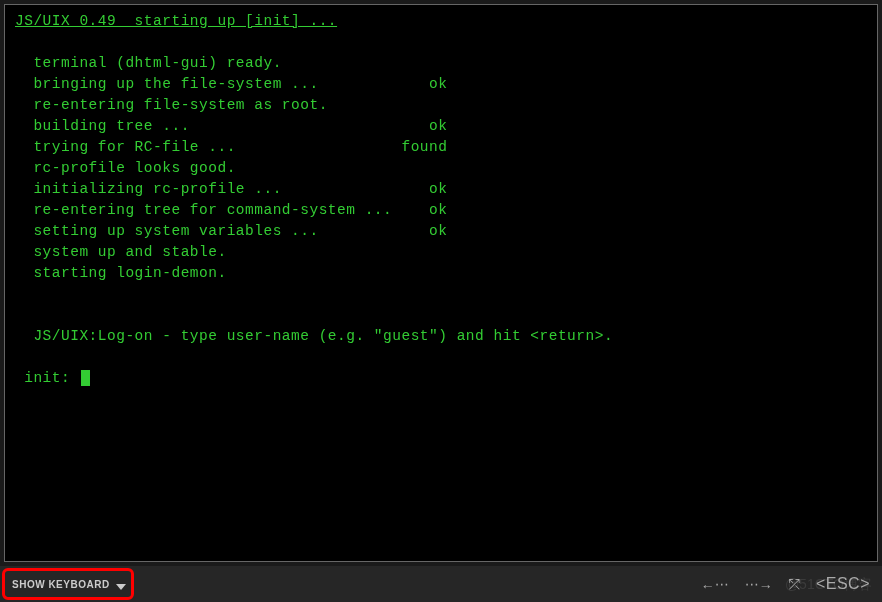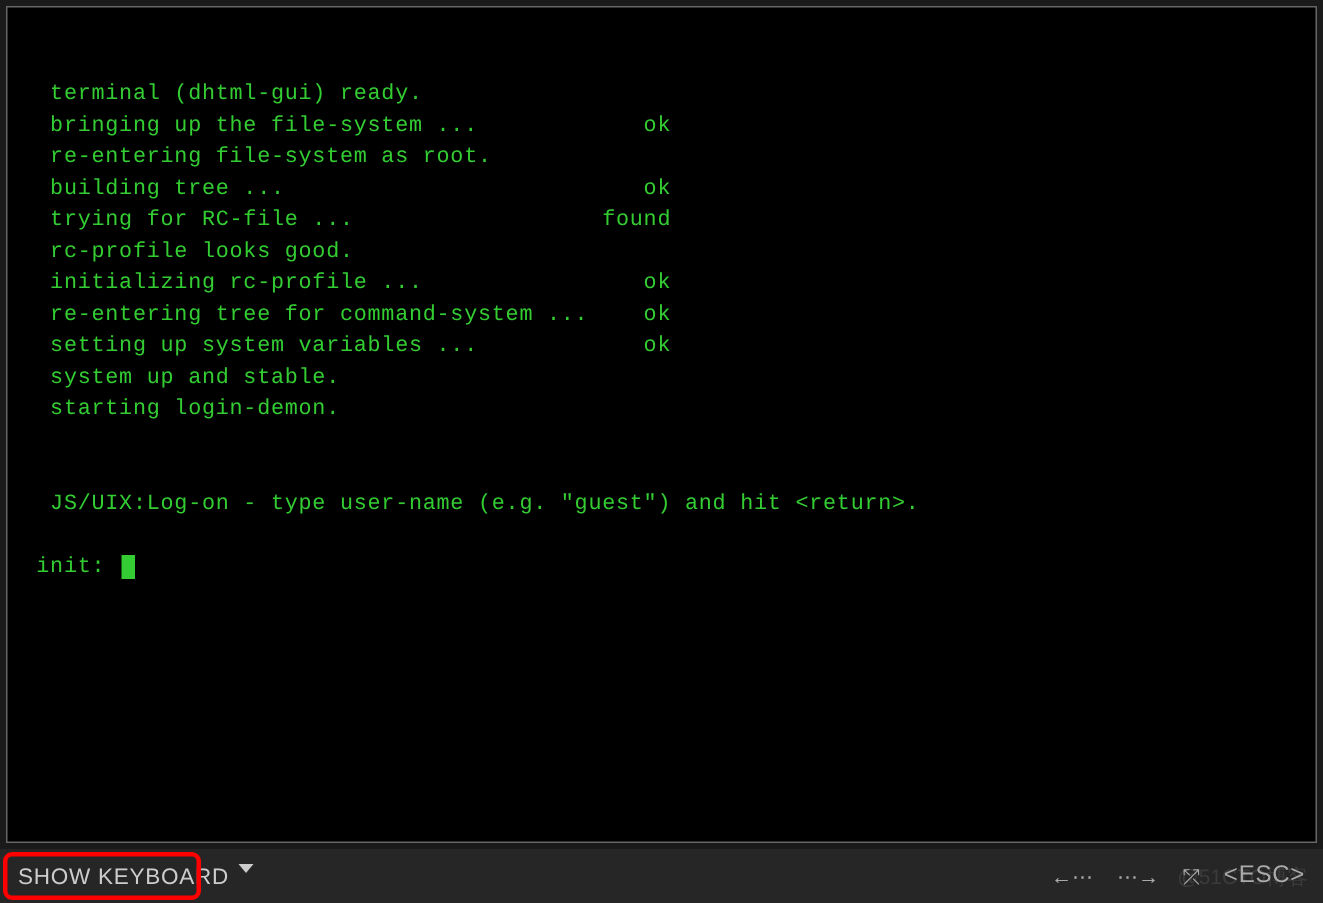--- a/index.html
+++ b/index.html
@@ -45,27 +45,27 @@
       right: 0;
       bottom: 0;
       height: 36px;
       background: #262626;
       display: flex;
       align-items: center;
       padding: 0 6px;
     }
     .show-kbd {
       display: inline-flex;
-      align-items: flex-start;
+      align-items: flex-end;
       background: #262626;
       color: #ccc;
       border: none;
       font-family: Arial, sans-serif;
-      font-size: 15px;
-      font-weight: normal;
+      font-size: 10px;
+      font-weight: bold;
       letter-spacing: 0.5px;
       padding: 6px 8px 6px 6px;
       cursor: pointer;
     }
     .show-kbd .tri {
       display: inline-block;
       margin-left: 6px;
       width: 0; height: 0;
       border-left: 5px solid transparent;
       border-right: 5px solid transparent;
@@ -123,21 +123,21 @@
       vertical-align: text-bottom;
       margin-left: 2px;
     }
   </style>
 </head>
 <body>
 
 <div class="outer">
 
   <div class="terminal-frame">
-    <div class="term-text">
+    <div class="term-text"><span class="term-title">JS/UIX 0.49  starting up [init] ...</span>
 <span>
   terminal (dhtml-gui) ready.
   bringing up the file-system ...            ok
   re-entering file-system as root.
   building tree ...                          ok
   trying for RC-file ...                  found
   rc-profile looks good.
   initializing rc-profile ...                ok
   re-entering tree for command-system ...    ok
   setting up system variables ...            ok

